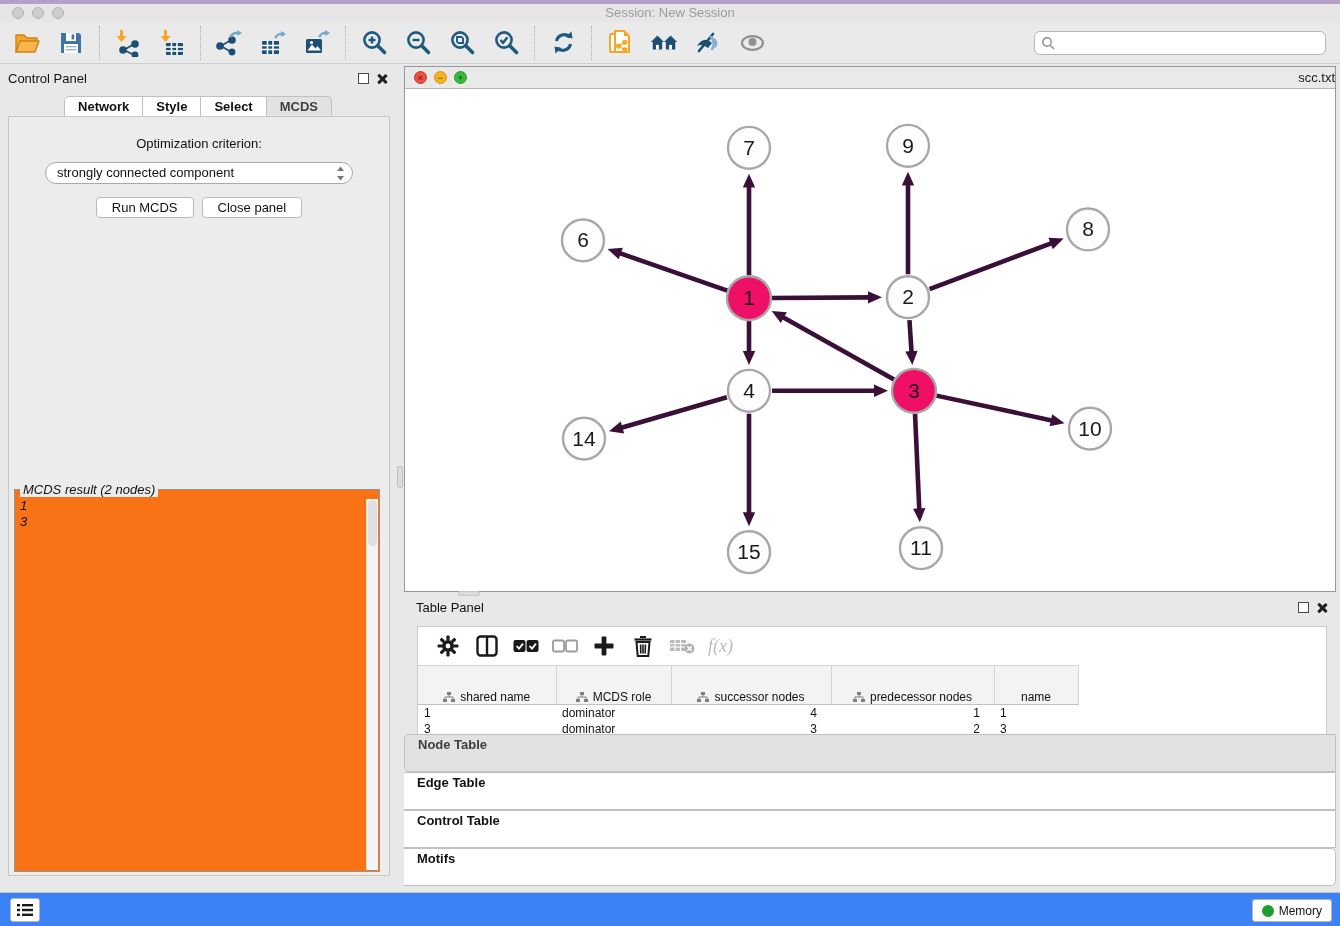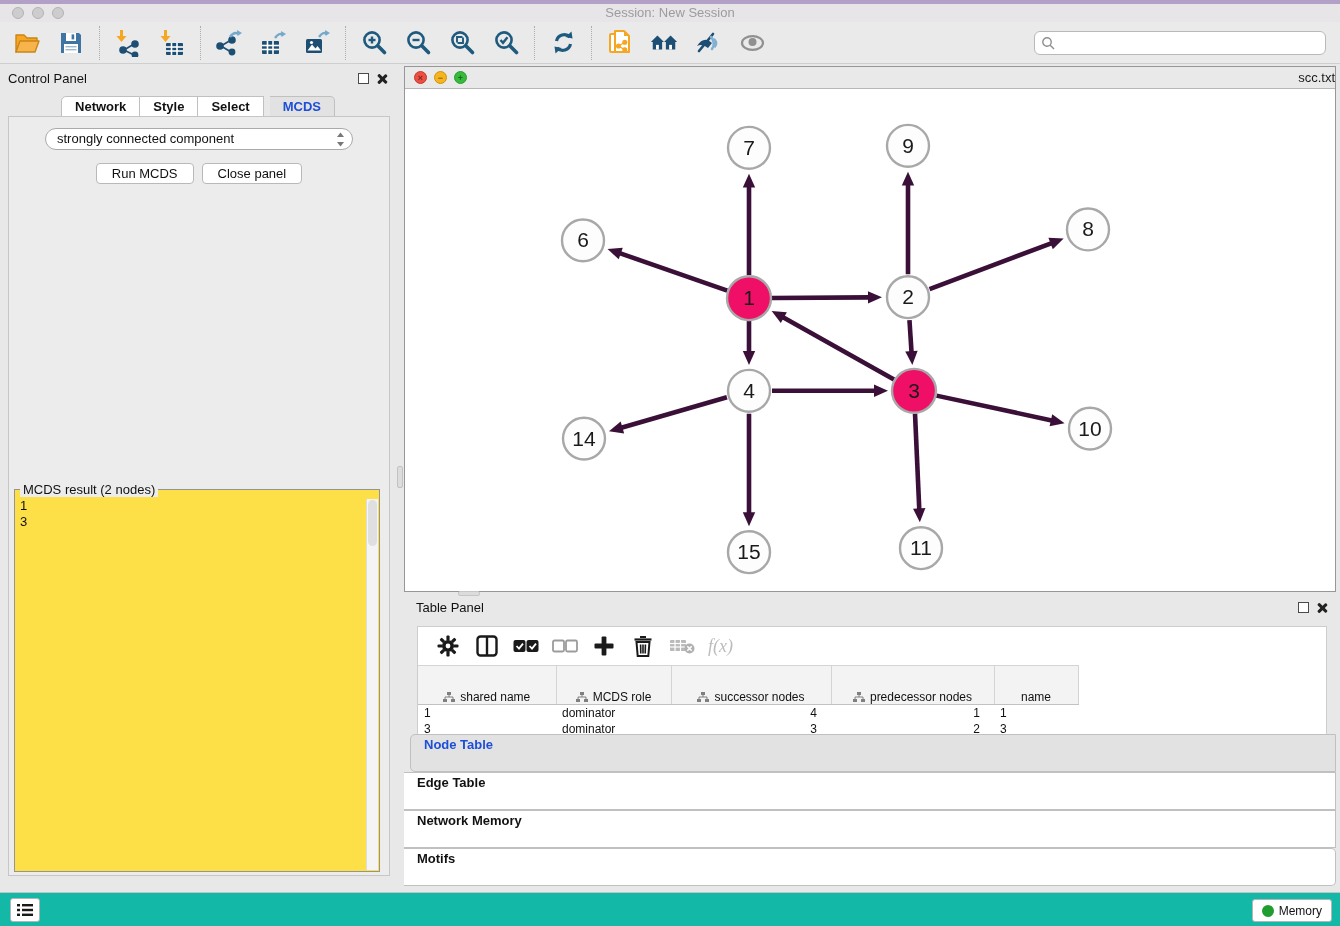--- a/index.html
+++ b/index.html
@@ -31,30 +31,30 @@
   .panel-header-label { position:absolute; left:8px; top:7px; font-size:13px; color:#111; }
   .panel-float { position:absolute; right:27px; top:9px; width:11px; height:11px; border:1.5px solid #4a4a4a; background:#fff; }
   .panel-close { position:absolute; right:8px; top:9px; width:12px; height:12px; }
   .panel-close:before, .panel-close:after { content:""; position:absolute; left:5px; top:0; width:2.6px; height:12px; background:#222; border-radius:1px; }
   .panel-close:before { transform:rotate(45deg);} .panel-close:after { transform:rotate(-45deg);}
 
   .cp-tabs { position:absolute; top:32px; left:0; right:0; display:flex; justify-content:center; }
   .seg-tab { height:38px; line-height:19px; padding:0 13px; background:#fff; border:1px solid #c0c0c0; border-left:none; font-size:13px; font-weight:bold; color:#111; }
   .seg-tab:first-child { border-left:1px solid #c0c0c0; border-radius:5px 0 0 5px; }
   .seg-tab:last-child { border-radius:0 5px 5px 0; }
-  .seg-tab.selected { background:#e2e2e2; color:#1d4ed8;margin-left:6px; }
+  .seg-tab.selected { background:#e2e2e2; color:#404040; }
 
   .cp-content { position:absolute; top:52px; left:8px; right:6px; bottom:16px; background:#ececec; border:1px solid #c6c6c6; }
   .opt-label { margin-top:19px; text-align:center; font-size:13px; color:#111; }
   .criterion-select { position:relative; margin:11px auto 0; width:308px; height:22px; background:#fff; border:1px solid #aaa; border-radius:11px; font-size:13px; line-height:20px; padding-left:11px; color:#111; }
   .criterion-select .stepper { position:absolute; right:7px; top:3px; }
   .cp-buttons { margin-top:13px; display:flex; justify-content:center; gap:8px; }
   .cp-buttons .btn { height:21px; padding:0 15px; background:#fff; border:1px solid #b9b9b9; border-radius:4px; font-size:13px; font-family:"Liberation Sans",sans-serif; color:#111; }
 
-  .result-box { position:absolute; left:5px; right:9px; top:372px; bottom:3px; border:1px solid #949494; background:#fde047; }
+  .result-box { position:absolute; left:5px; right:9px; top:372px; bottom:3px; border:1px solid #949494; background:#f97316;font-style:italic; }
   .result-legend { position:absolute; top:-8px; left:5px; background:#ececec; padding:0 3px; font-size:13px; color:#111; }
   .result-lines { position:absolute; left:0; right:14px; top:8px; bottom:2px; padding-left:5px; font-size:13px; line-height:16px; color:#111; overflow:hidden; }
   .result-scrollbar { position:absolute; right:1px; top:9px; bottom:1px; width:12px; background:#f4f4f4; border-left:1px solid #ddd; }
   .result-scrollbar .thumb { margin:1px; height:46px; background:#dfdfdf; border-radius:5px; }
 
   
   .v-splitter { position:absolute; left:396px; top:0; width:8px; height:100%; }
   .v-splitter .grip { position:absolute; top:402px; left:1px; width:6px; height:22px; background:#dcdcdc; border:1px solid #c2c2c2; border-radius:2px; }
   .h-splitter-grip { position:absolute; left:458px; top:527px; width:22px; height:5px; background:#dcdcdc; border:1px solid #c6c6c6; border-radius:2px; }
 
@@ -76,21 +76,21 @@
   .tp-toolbar { height:38px; display:flex; align-items:center; padding-left:17px; gap:13px;text-align:center; }
   .tp-toolbar .icon-btn { width:26px; height:26px; }
   .fx-label { font-family:"Liberation Serif",serif; font-style:italic; font-size:18px; color:#bcbcbc; }
   table.node-table { border-collapse:collapse; table-layout:fixed; width:660px; }
   table.node-table th { height:19px; background:#f3f3f3; border-top:1px solid #d4d4d4; border-bottom:1px solid #c2c2c2; border-right:1px solid #d4d4d4; font-size:12px; font-weight:normal; color:#111; position:relative; }
   table.node-table th .th-inner { display:flex; align-items:center; justify-content:center; gap:5px;margin-top:24px; }
   table.node-table td { height:16px; font-size:12px; color:#111; padding:0 6px; white-space:nowrap; }
   .tp-tabs { position:absolute; bottom:0; left:0; right:0; display:flex; justify-content:center;flex-direction:column; }
 
   
-  .status-bar { position:absolute; bottom:0; left:0; right:0; height:34px; background:#14b8a6; border-top:1px solid #c3c3c3; }
+  .status-bar { position:absolute; bottom:0; left:0; right:0; height:34px; background:#3b82f6; border-top:1px solid #c3c3c3; }
   .sb-left-btn { position:absolute; left:10px; top:5px; width:30px; height:24px; background:#fff; border:1px solid #b5b5b5; border-radius:3px; display:flex; align-items:center; justify-content:center; }
   .memory-btn { position:absolute; right:8px; top:6px; height:23px; background:#fff; border:1px solid #b5b5b5; border-radius:3px; display:flex; align-items:center; gap:5px; padding:0 9px; font-size:12px; color:#111; }
   .memory-dot { width:12px; height:12px; border-radius:50%; background:#1f9d2f; }
 </style>
 </head>
 <body>
 
 <div class="app">
   <div class="top-strip"></div>
 
@@ -286,20 +286,21 @@
       <div class="panel-close"></div>
 
       <div class="cp-tabs">
         <div class="seg-tab">Network</div>
         <div class="seg-tab">Style</div>
         <div class="seg-tab">Select</div>
         <div class="seg-tab selected">MCDS</div>
       </div>
 
       <div class="cp-content">
+        <div class="opt-label">Optimization criterion:</div>
         <div class="criterion-select">
           <span>strongly connected component</span>
           <svg class="stepper" width="9" height="15" viewBox="0 0 9 15">
             <path d="M4.5 0.5L8 5H1z" fill="#777"></path>
             <path d="M4.5 14.5L1 10h7z" fill="#777"></path>
           </svg>
         </div>
         <div class="cp-buttons">
           <button class="btn">Run MCDS</button>
           <button class="btn">Close panel</button>
@@ -602,21 +603,21 @@
                 <td style="text-align: right; padding-right: 14px;">2</td>
                 <td style="text-align: left;">3</td>
               </tr>
             </tbody>
         </table>
       </div>
 
       <div class="tp-tabs">
         <div class="seg-tab selected">Node Table</div>
         <div class="seg-tab">Edge Table</div>
-        <div class="seg-tab">Network Memory</div>
+        <div class="seg-tab">Control Table</div>
         <div class="seg-tab">Motifs</div>
       </div>
     </div>
   </div>
 
   <div class="status-bar">
     <div class="sb-left-btn">
       <svg width="16" height="14" viewBox="0 0 16 14">
         <g fill="#1a1a1a">
           <rect x="0" y="1" width="3" height="2.4"></rect>

